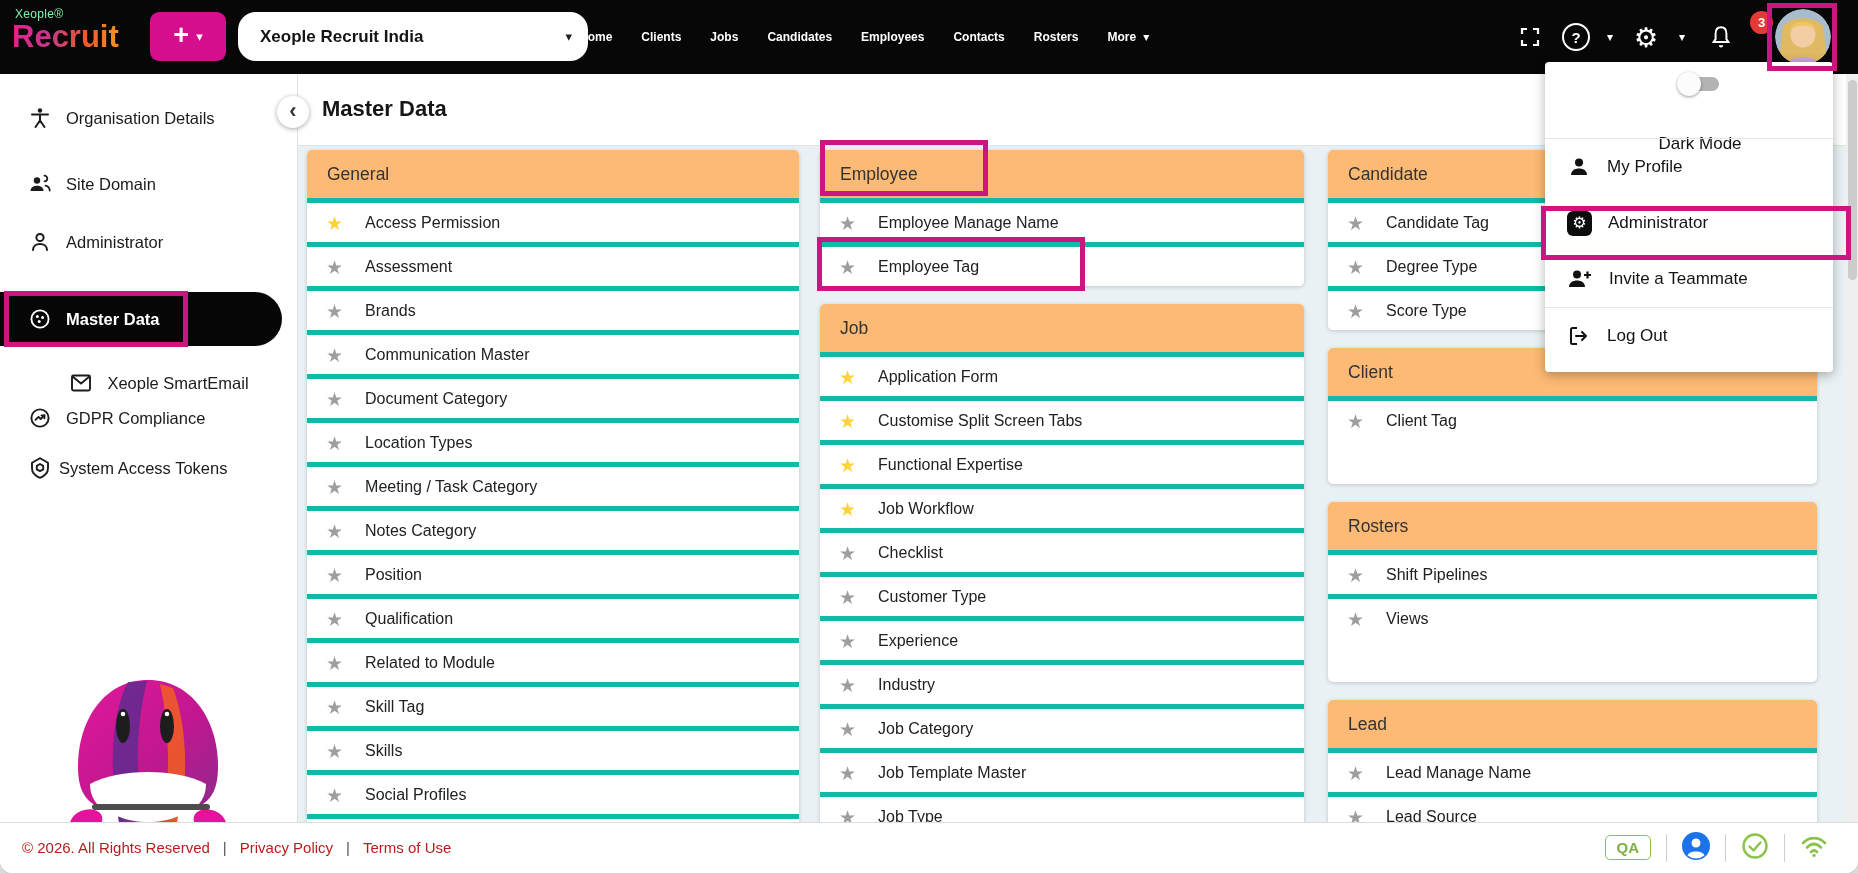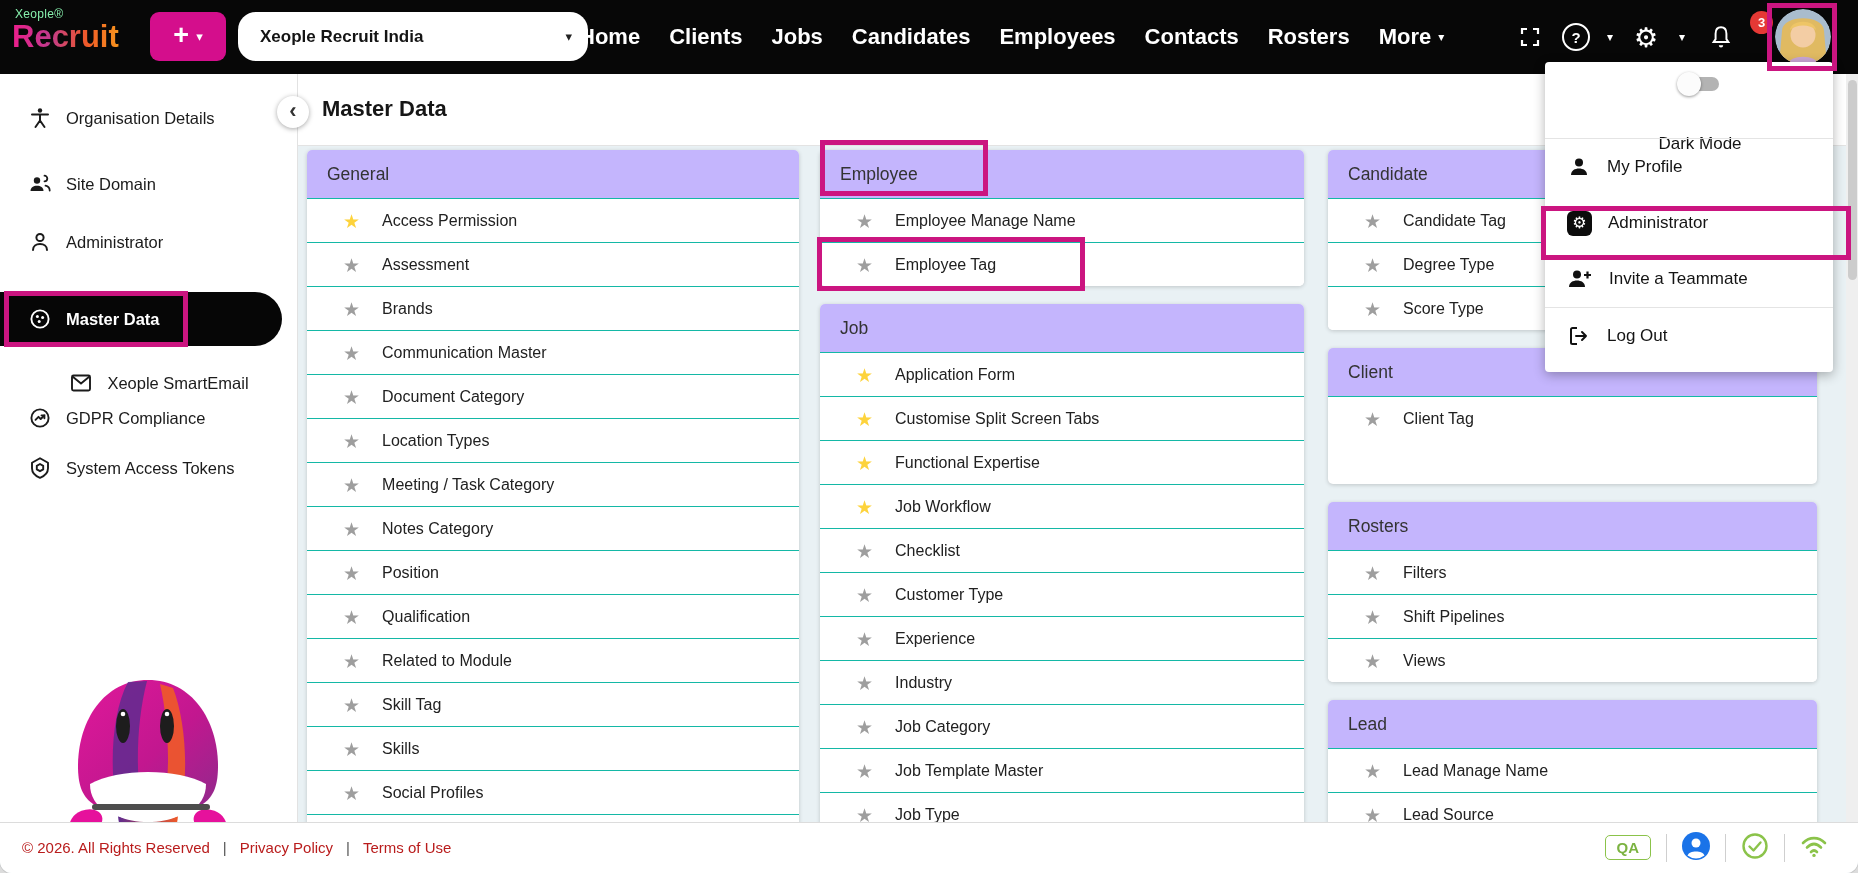--- a/index.html
+++ b/index.html
@@ -15,21 +15,21 @@
   .add-btn { left:150px; top:12px; width:76px; height:49px; background:#d40e8c; border-radius:9px;
              display:flex; align-items:center; justify-content:center; gap:7px; color:#fff; cursor:pointer; }
   .add-btn .plus { font-size:27px; font-weight:bold; line-height:1; margin-top:-3px; }
   .caret::before { content:"▾"; font-family:"DejaVu Sans", sans-serif; }
   .add-btn .caret { font-size:13px; color:#fff; }
   .org-select { left:238px; top:12px; width:312px; height:49px; background:#fff; border-radius:18px;
                 display:flex; align-items:center; padding:0 16px 0 22px; cursor:pointer; }
   .org-select .val { font-size:17px; font-weight:bold; color:#141414; flex:1; }
   .org-select .caret { font-size:13px; color:#222; }
   .nav { left:579px; top:0; height:74px; display:flex; align-items:center; gap:29px; }
-  .nav .nav-item { color:#fff; font-size:22px; font-weight:bold; cursor:pointer; white-space:nowrap; }
+  .nav .nav-item { color:#fff; font-size:12px; font-weight:bold; cursor:pointer; white-space:nowrap; }
   .nav .more { display:flex; align-items:center; gap:7px; }
   .nav .caret { font-size:12px; color:#fff; }
   .tb-icons { top:0; height:74px; display:flex; align-items:center; }
   .icon-btn { display:flex; align-items:center; justify-content:center; cursor:pointer; }
   .help-q { width:24px; height:24px; border:2px solid #fff; border-radius:50%; display:flex; align-items:center; justify-content:center; }
   .help-q::before { content:"?"; color:#fff; font-size:15px; font-weight:bold; }
   .gear-glyph::before { content:"⚙"; font-family:"DejaVu Sans", sans-serif; color:#fff; font-size:27px; line-height:1; }
   .badge { left:1750px; top:11px; width:23px; height:23px; background:#e53935; border-radius:50%;
            color:#fff; font-size:13px; font-weight:bold; display:flex; align-items:center; justify-content:center; z-index:46; }
   .avatar { left:1775px; top:9px; width:56px; height:56px; border-radius:50%; overflow:hidden; cursor:pointer; z-index:46; }
@@ -44,22 +44,22 @@
 
   
   .main-head { left:297px; top:74px; width:1549px; height:71px; background:#fff; border-bottom:1px solid #e3e3e3; z-index:5; }
   .page-title { left:322px; top:96px; font-size:22px; font-weight:bold; color:#161616; z-index:6; }
   .back-btn { left:277px; top:96px; width:32px; height:32px; border-radius:50%; background:#fff;
               box-shadow:0 1px 5px rgba(0,0,0,.35); z-index:12; display:flex; align-items:center; justify-content:center; cursor:pointer; }
   .back-btn::before { content:"‹"; font-size:22px; font-weight:bold; color:#333; margin-top:-3px; }
 
   
   .card { position:absolute; background:#fff; border-radius:5px; box-shadow:0 1px 4px rgba(0,0,0,.18); overflow:hidden; z-index:1; }
-  .card-h { height:48px; background:#c4b5fd; display:flex; align-items:center; padding-left:20px; font-size:17.5px; color:#333; }
-  .row { height:44px; display:flex; align-items:center; gap:22px; padding-left:36px; box-sizing:border-box; border-top:1px solid #14b8a6; background:#fff; cursor:pointer; }
+  .card-h { height:48px; background:#fdba74; display:flex; align-items:center; padding-left:20px; font-size:17.5px; color:#333; }
+  .row { height:44px; display:flex; align-items:center; gap:22px; padding-left:19px; box-sizing:border-box; border-top:5px solid #14b8a6; background:#fff; cursor:pointer; }
   .row:first-of-type { border-top:none; }
   .star::before { content:"★"; font-family:"DejaVu Sans", sans-serif; font-size:19px; color:#9e9e9e; }
   .star.on::before { color:#fdd33c; }
   .lbl { font-size:16px; color:#212121; }
 
   
   .menu { left:1545px; top:62px; width:288px; height:310px; background:#fff; border-radius:4px;
           box-shadow:0 3px 12px rgba(0,0,0,.3); z-index:50; }
   .menu-item { position:absolute; left:0; width:288px; height:56px; display:flex; align-items:center; gap:16px; padding-left:22px; box-sizing:border-box; cursor:pointer; }
   .menu-item .m-lbl { font-size:17px; color:#141414; }
@@ -207,21 +207,21 @@
       <span class="s-lbl">Xeople SmartEmail</span>
     </div>
     <div class="side-item" style="top:322px;">
       <svg class="s-ic" viewBox="0 0 24 24" fill="none" stroke="#1b1b1b" stroke-width="1.9">
           <circle cx="12" cy="12" r="8.6"></circle>
           <path d="M7.5 13.8 l3-3 2.2 2.2 3.5-3.5" stroke-linecap="round" stroke-linejoin="round"></path>
           <path d="M16.4 12.3 v-2.9 h-2.9" stroke-linecap="round"></path>
         </svg>
       <span class="s-lbl">GDPR Compliance</span>
     </div>
-    <div class="side-item" style="top:372px;">
+    <div class="side-item" style="top:372px;gap:7px;">
       <svg class="s-ic" viewBox="0 0 24 24" fill="none" stroke="#1b1b1b" stroke-width="1.9">
           <path d="M12 2.2 l8 4.6 v5.4 c0 4.8-3.4 7.8-8 9.6 c-4.6-1.8-8-4.8-8-9.6 V6.8 Z" stroke-linejoin="round"></path>
           <path d="M12 8 l3.2 1.8 v3.6 L12 15.2 l-3.2-1.8 V9.8 Z" stroke-linejoin="round"></path>
         </svg>
       <span class="s-lbl">System Access Tokens</span>
     </div>
 
     <svg class="abs" style="left:48px; top:600px;" width="200" height="180" viewBox="0 0 200 180">
       <defs>
         <linearGradient id="domeG" x1="0" y1="0" x2="1" y2="1">
@@ -407,24 +407,20 @@
         <span class="lbl">Client Tag</span>
       </div>
   </div>
 
   <div class="card" style="left:1328px; top:502px; width:489px; height:180px;">
     <div class="card-h">
         <span>Rosters</span>
       </div>
     <div class="row">
         <span class="star"></span>
-        <span class="lbl">Filters</span>
-      </div>
-    <div class="row">
-        <span class="star"></span>
         <span class="lbl">Shift Pipelines</span>
       </div>
     <div class="row">
         <span class="star"></span>
         <span class="lbl">Views</span>
       </div>
   </div>
 
   <div class="card" style="left:1328px; top:700px; width:489px; height:136px;">
     <div class="card-h">

